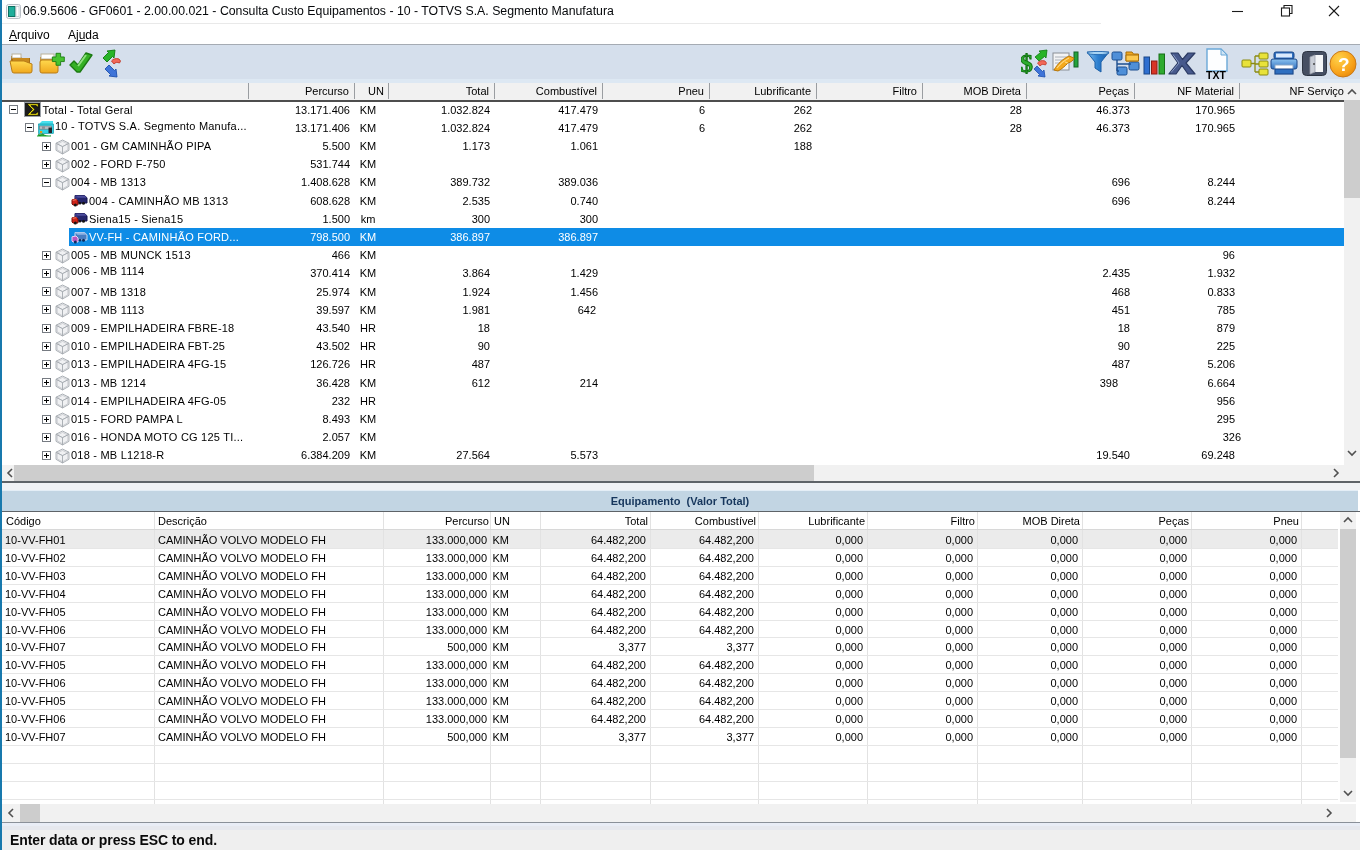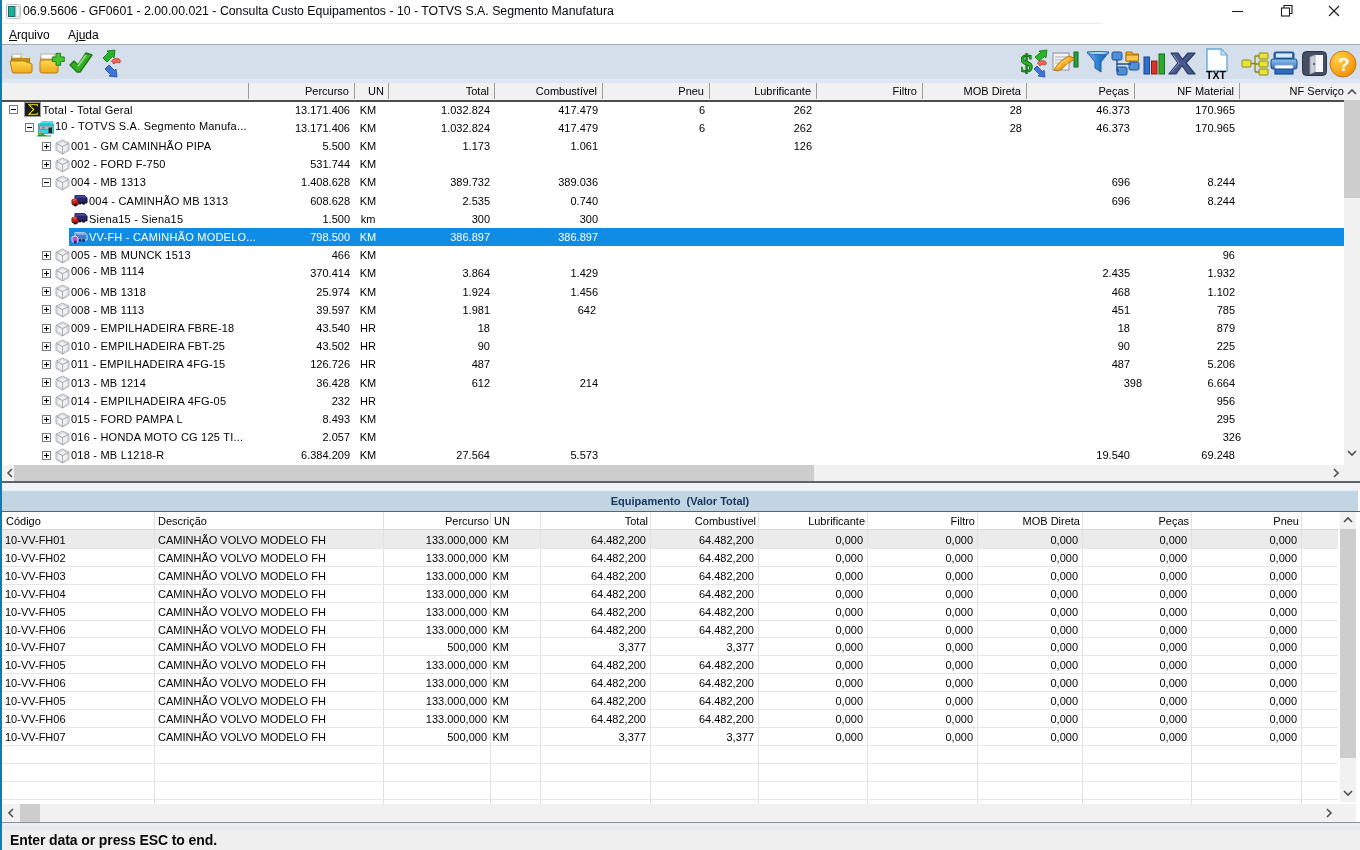--- a/index.html
+++ b/index.html
@@ -239,21 +239,21 @@
         <line x1="7.5" y1="7.6" x2="7.5" y2="15"></line>
         <polygon points="7.5,2.4 12.8,5 12.8,10.8 7.5,13.8 2.2,10.8 2.2,5" opacity="0.5"></polygon>
         <polyline points="2.2,5 7.5,7.6 12.8,5" opacity="0.5"></polyline>
       </g>
     </svg>
 <div class="abs" style="left:69px;top:57.0px;color:#000;white-space:nowrap;letter-spacing:0.22px">001 - GM CAMINHÃO PIPA</div>
 <div class="abs r" style="right:1010px;top:57.0px;color:#000">5.500</div>
 <div class="abs" style="left:349px;top:57.0px;width:34px;text-align:center;color:#000">KM</div>
 <div class="abs r" style="right:870px;top:57.0px;color:#000">1.173</div>
 <div class="abs r" style="right:762px;top:57.0px;color:#000">1.061</div>
-<div class="abs r" style="right:548px;top:57.0px;color:#000">126</div>
+<div class="abs r" style="right:548px;top:57.0px;color:#000">188</div>
 <svg class="abs" style="left:40px;top:76.7px" width="9" height="9" viewBox="0 0 9 9">
       <rect x="0.5" y="0.5" width="8" height="8" fill="#fff" stroke="#767b82"></rect>
       <line x1="2" y1="4.5" x2="7" y2="4.5" stroke="#000" stroke-width="1"></line>
       <line x1="4.5" y1="2" x2="4.5" y2="7" stroke="#000" stroke-width="1"></line>
     </svg>
 <svg class="abs" style="left:52.5px;top:73.7px" width="15" height="16" viewBox="0 0 15 16">
       <polygon points="7.5,1 14,4.2 14,11.3 7.5,15 1,11.3 1,4.2" fill="#f0f1f3"></polygon>
       <g stroke="#a4a9af" fill="none" stroke-width="0.9">
         <polygon points="7.5,1 14,4.2 14,11.3 7.5,15 1,11.3 1,4.2"></polygon>
         <polyline points="1,4.2 7.5,7.6 14,4.2"></polyline>
@@ -320,21 +320,21 @@
 <div class="abs r" style="right:762px;top:129.8px;color:#000">300</div>
 <div class="abs" style="left:66.5px;top:145.0px;width:1275.5px;height:18.2px;background:#0e8ce6"></div>
 <svg class="abs" style="left:68.5px;top:148.5px" width="17" height="12" viewBox="0 0 17 12">
       <polygon points="4,0.5 13.5,0.5 16,2.8 16,8 7,8 4,5.5" fill="#4a7ec2" stroke="#cadcf2"></polygon>
       <polygon points="4,0.5 6.5,2.8 16,2.8 13.5,0.5" fill="#8fb4e4"></polygon>
       <polygon points="1,4.8 5,4 7,6 7,10 2,10 1,9" fill="#bb55c0" stroke="#e8d0f0"></polygon>
       <circle cx="4.3" cy="10" r="1.5" fill="#0c2d60"></circle>
       <circle cx="12.5" cy="8.3" r="1.5" fill="#0c2d60"></circle>
       <circle cx="9" cy="8.3" r="1.3" fill="#0c2d60"></circle>
     </svg>
-<div class="abs" style="left:87px;top:148.0px;color:#fff;white-space:nowrap;letter-spacing:0.22px">VV-FH - CAMINHÃO MODELO...</div>
+<div class="abs" style="left:87px;top:148.0px;color:#fff;white-space:nowrap;letter-spacing:0.22px">VV-FH - CAMINHÃO FORD...</div>
 <div class="abs r" style="right:1010px;top:148.0px;color:#fff">798.500</div>
 <div class="abs" style="left:349px;top:148.0px;width:34px;text-align:center;color:#fff">KM</div>
 <div class="abs r" style="right:870px;top:148.0px;color:#fff">386.897</div>
 <div class="abs r" style="right:762px;top:148.0px;color:#fff">386.897</div>
 <svg class="abs" style="left:40px;top:167.7px" width="9" height="9" viewBox="0 0 9 9">
       <rect x="0.5" y="0.5" width="8" height="8" fill="#fff" stroke="#767b82"></rect>
       <line x1="2" y1="4.5" x2="7" y2="4.5" stroke="#000" stroke-width="1"></line>
       <line x1="4.5" y1="2" x2="4.5" y2="7" stroke="#000" stroke-width="1"></line>
     </svg>
 <svg class="abs" style="left:52.5px;top:164.7px" width="15" height="16" viewBox="0 0 15 16">
@@ -381,27 +381,27 @@
 <svg class="abs" style="left:52.5px;top:201.09999999999997px" width="15" height="16" viewBox="0 0 15 16">
       <polygon points="7.5,1 14,4.2 14,11.3 7.5,15 1,11.3 1,4.2" fill="#f0f1f3"></polygon>
       <g stroke="#a4a9af" fill="none" stroke-width="0.9">
         <polygon points="7.5,1 14,4.2 14,11.3 7.5,15 1,11.3 1,4.2"></polygon>
         <polyline points="1,4.2 7.5,7.6 14,4.2"></polyline>
         <line x1="7.5" y1="7.6" x2="7.5" y2="15"></line>
         <polygon points="7.5,2.4 12.8,5 12.8,10.8 7.5,13.8 2.2,10.8 2.2,5" opacity="0.5"></polygon>
         <polyline points="2.2,5 7.5,7.6 12.8,5" opacity="0.5"></polyline>
       </g>
     </svg>
-<div class="abs" style="left:69px;top:202.6px;color:#000;white-space:nowrap;letter-spacing:0.22px">006 - MB 1318</div>
+<div class="abs" style="left:69px;top:202.6px;color:#000;white-space:nowrap;letter-spacing:0.22px">007 - MB 1318</div>
 <div class="abs r" style="right:1010px;top:202.6px;color:#000">25.974</div>
 <div class="abs" style="left:349px;top:202.6px;width:34px;text-align:center;color:#000">KM</div>
 <div class="abs r" style="right:870px;top:202.6px;color:#000">1.924</div>
 <div class="abs r" style="right:762px;top:202.6px;color:#000">1.456</div>
 <div class="abs r" style="right:230px;top:202.6px;color:#000">468</div>
-<div class="abs r" style="right:125px;top:202.6px;color:#000">1.102</div>
+<div class="abs r" style="right:125px;top:202.6px;color:#000">0.833</div>
 <svg class="abs" style="left:40px;top:222.29999999999995px" width="9" height="9" viewBox="0 0 9 9">
       <rect x="0.5" y="0.5" width="8" height="8" fill="#fff" stroke="#767b82"></rect>
       <line x1="2" y1="4.5" x2="7" y2="4.5" stroke="#000" stroke-width="1"></line>
       <line x1="4.5" y1="2" x2="4.5" y2="7" stroke="#000" stroke-width="1"></line>
     </svg>
 <svg class="abs" style="left:52.5px;top:219.29999999999995px" width="15" height="16" viewBox="0 0 15 16">
       <polygon points="7.5,1 14,4.2 14,11.3 7.5,15 1,11.3 1,4.2" fill="#f0f1f3"></polygon>
       <g stroke="#a4a9af" fill="none" stroke-width="0.9">
         <polygon points="7.5,1 14,4.2 14,11.3 7.5,15 1,11.3 1,4.2"></polygon>
         <polyline points="1,4.2 7.5,7.6 14,4.2"></polyline>
@@ -467,21 +467,21 @@
 <svg class="abs" style="left:52.5px;top:273.8999999999999px" width="15" height="16" viewBox="0 0 15 16">
       <polygon points="7.5,1 14,4.2 14,11.3 7.5,15 1,11.3 1,4.2" fill="#f0f1f3"></polygon>
       <g stroke="#a4a9af" fill="none" stroke-width="0.9">
         <polygon points="7.5,1 14,4.2 14,11.3 7.5,15 1,11.3 1,4.2"></polygon>
         <polyline points="1,4.2 7.5,7.6 14,4.2"></polyline>
         <line x1="7.5" y1="7.6" x2="7.5" y2="15"></line>
         <polygon points="7.5,2.4 12.8,5 12.8,10.8 7.5,13.8 2.2,10.8 2.2,5" opacity="0.5"></polygon>
         <polyline points="2.2,5 7.5,7.6 12.8,5" opacity="0.5"></polyline>
       </g>
     </svg>
-<div class="abs" style="left:69px;top:275.4px;color:#000;white-space:nowrap;letter-spacing:0.22px">011 - EMPILHADEIRA 4FG-15</div>
+<div class="abs" style="left:69px;top:275.4px;color:#000;white-space:nowrap;letter-spacing:0.22px">013 - EMPILHADEIRA 4FG-15</div>
 <div class="abs r" style="right:1010px;top:275.4px;color:#000">126.726</div>
 <div class="abs" style="left:349px;top:275.4px;width:34px;text-align:center;color:#000">HR</div>
 <div class="abs r" style="right:870px;top:275.4px;color:#000">487</div>
 <div class="abs r" style="right:230px;top:275.4px;color:#000">487</div>
 <div class="abs r" style="right:125px;top:275.4px;color:#000">5.206</div>
 <svg class="abs" style="left:40px;top:295.0999999999999px" width="9" height="9" viewBox="0 0 9 9">
       <rect x="0.5" y="0.5" width="8" height="8" fill="#fff" stroke="#767b82"></rect>
       <line x1="2" y1="4.5" x2="7" y2="4.5" stroke="#000" stroke-width="1"></line>
       <line x1="4.5" y1="2" x2="4.5" y2="7" stroke="#000" stroke-width="1"></line>
     </svg>
@@ -493,21 +493,21 @@
         <line x1="7.5" y1="7.6" x2="7.5" y2="15"></line>
         <polygon points="7.5,2.4 12.8,5 12.8,10.8 7.5,13.8 2.2,10.8 2.2,5" opacity="0.5"></polygon>
         <polyline points="2.2,5 7.5,7.6 12.8,5" opacity="0.5"></polyline>
       </g>
     </svg>
 <div class="abs" style="left:69px;top:293.6px;color:#000;white-space:nowrap;letter-spacing:0.22px">013 - MB 1214</div>
 <div class="abs r" style="right:1010px;top:293.6px;color:#000">36.428</div>
 <div class="abs" style="left:349px;top:293.6px;width:34px;text-align:center;color:#000">KM</div>
 <div class="abs r" style="right:870px;top:293.6px;color:#000">612</div>
 <div class="abs r" style="right:762px;top:293.6px;color:#000">214</div>
-<div class="abs r" style="right:218px;top:293.6px;color:#000">398</div>
+<div class="abs r" style="right:242px;top:293.6px;color:#000">398</div>
 <div class="abs r" style="right:125px;top:293.6px;color:#000">6.664</div>
 <svg class="abs" style="left:40px;top:313.2999999999999px" width="9" height="9" viewBox="0 0 9 9">
       <rect x="0.5" y="0.5" width="8" height="8" fill="#fff" stroke="#767b82"></rect>
       <line x1="2" y1="4.5" x2="7" y2="4.5" stroke="#000" stroke-width="1"></line>
       <line x1="4.5" y1="2" x2="4.5" y2="7" stroke="#000" stroke-width="1"></line>
     </svg>
 <svg class="abs" style="left:52.5px;top:310.2999999999999px" width="15" height="16" viewBox="0 0 15 16">
       <polygon points="7.5,1 14,4.2 14,11.3 7.5,15 1,11.3 1,4.2" fill="#f0f1f3"></polygon>
       <g stroke="#a4a9af" fill="none" stroke-width="0.9">
         <polygon points="7.5,1 14,4.2 14,11.3 7.5,15 1,11.3 1,4.2"></polygon>

